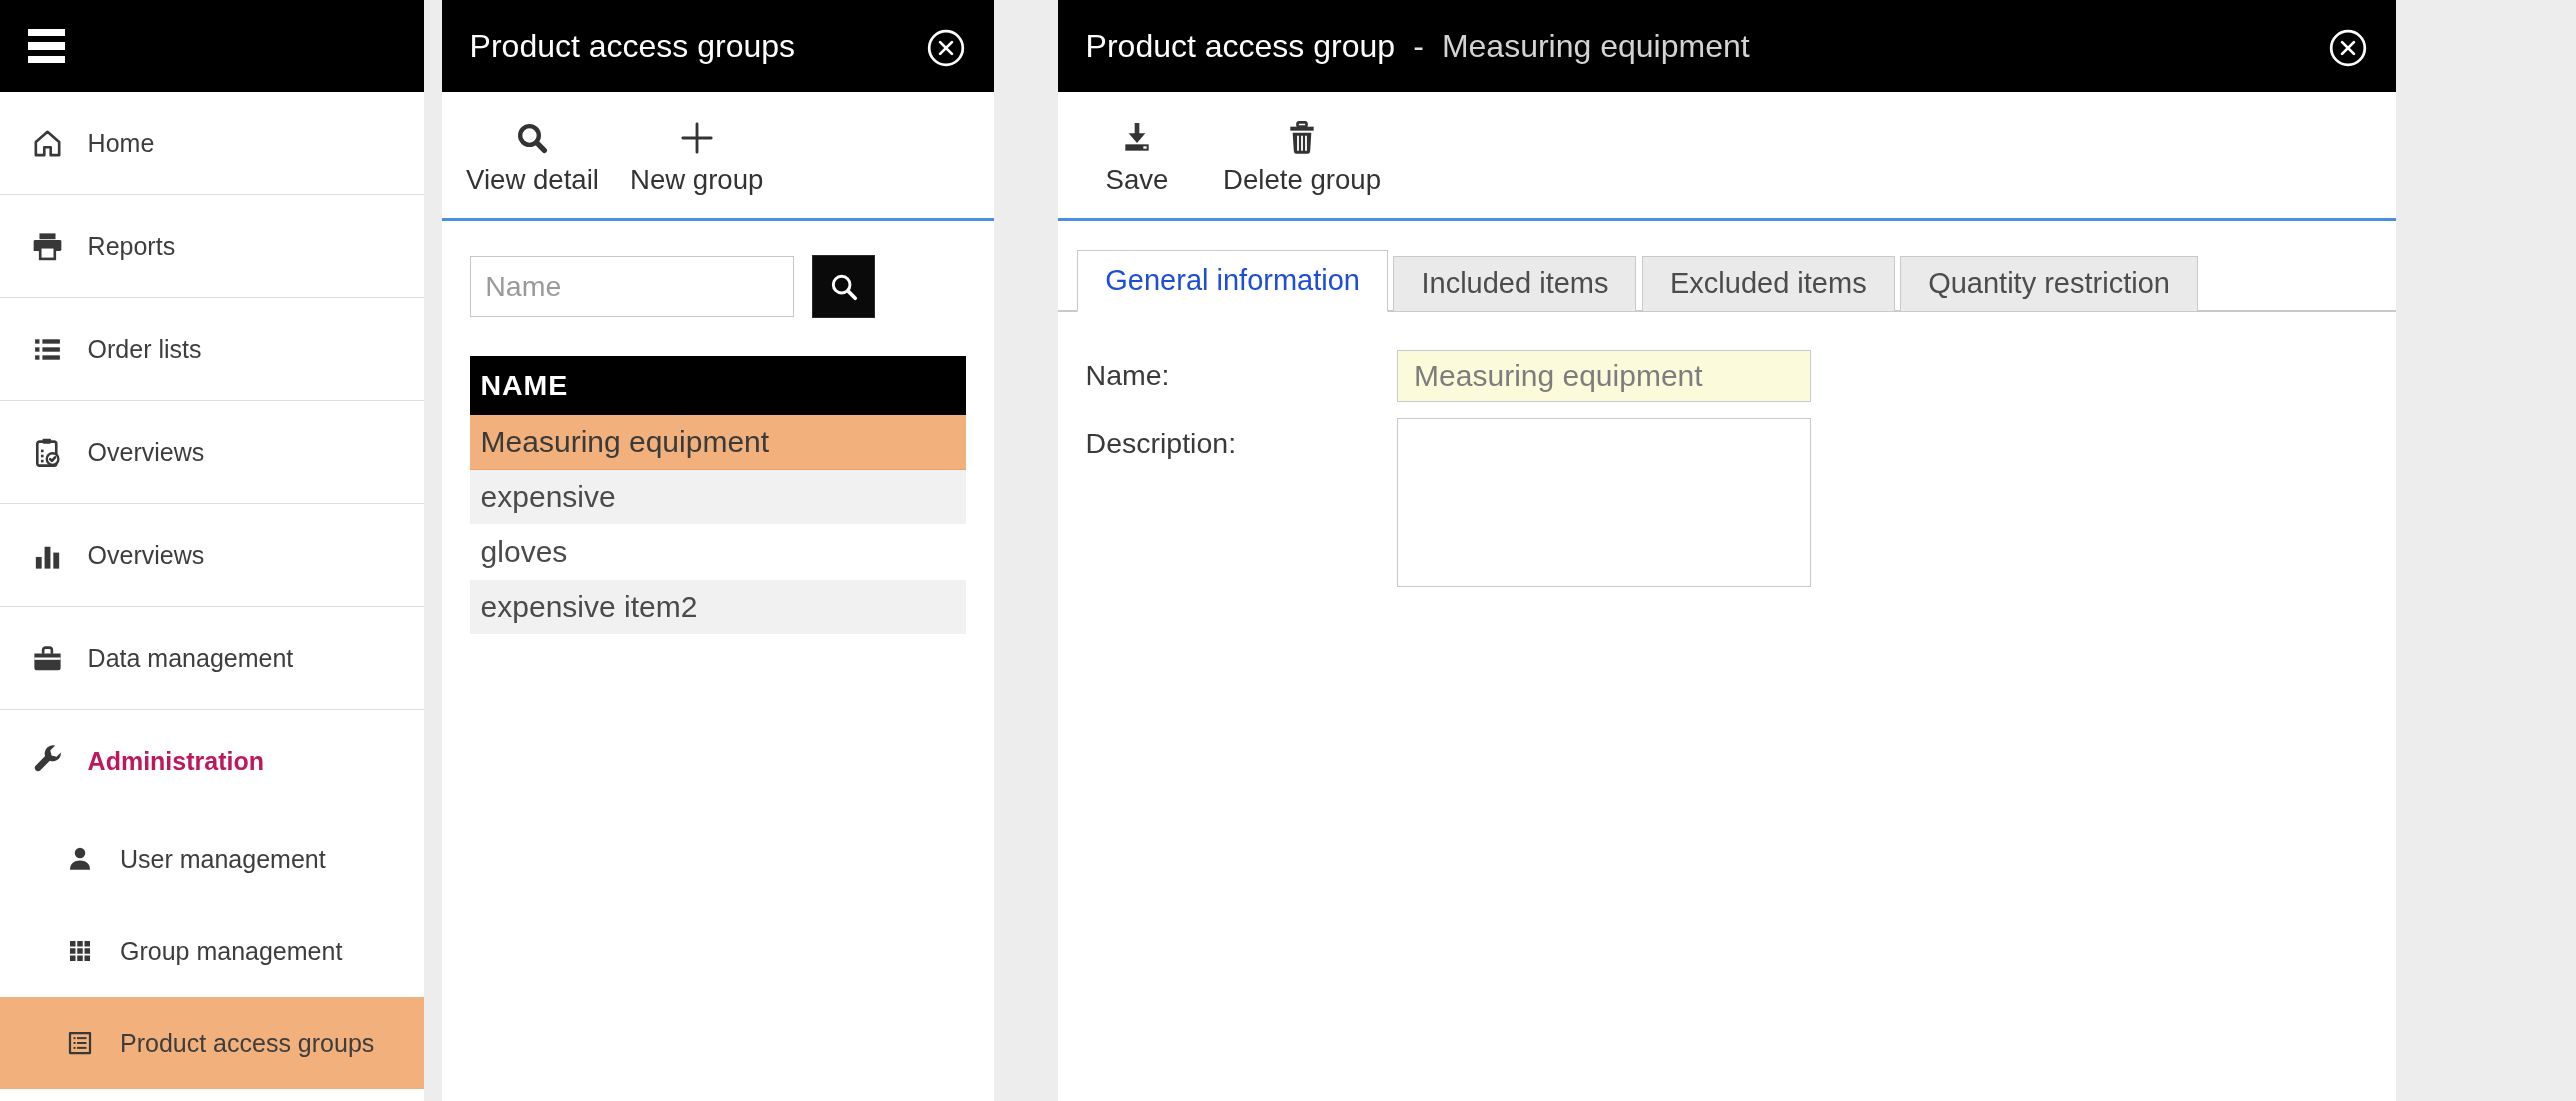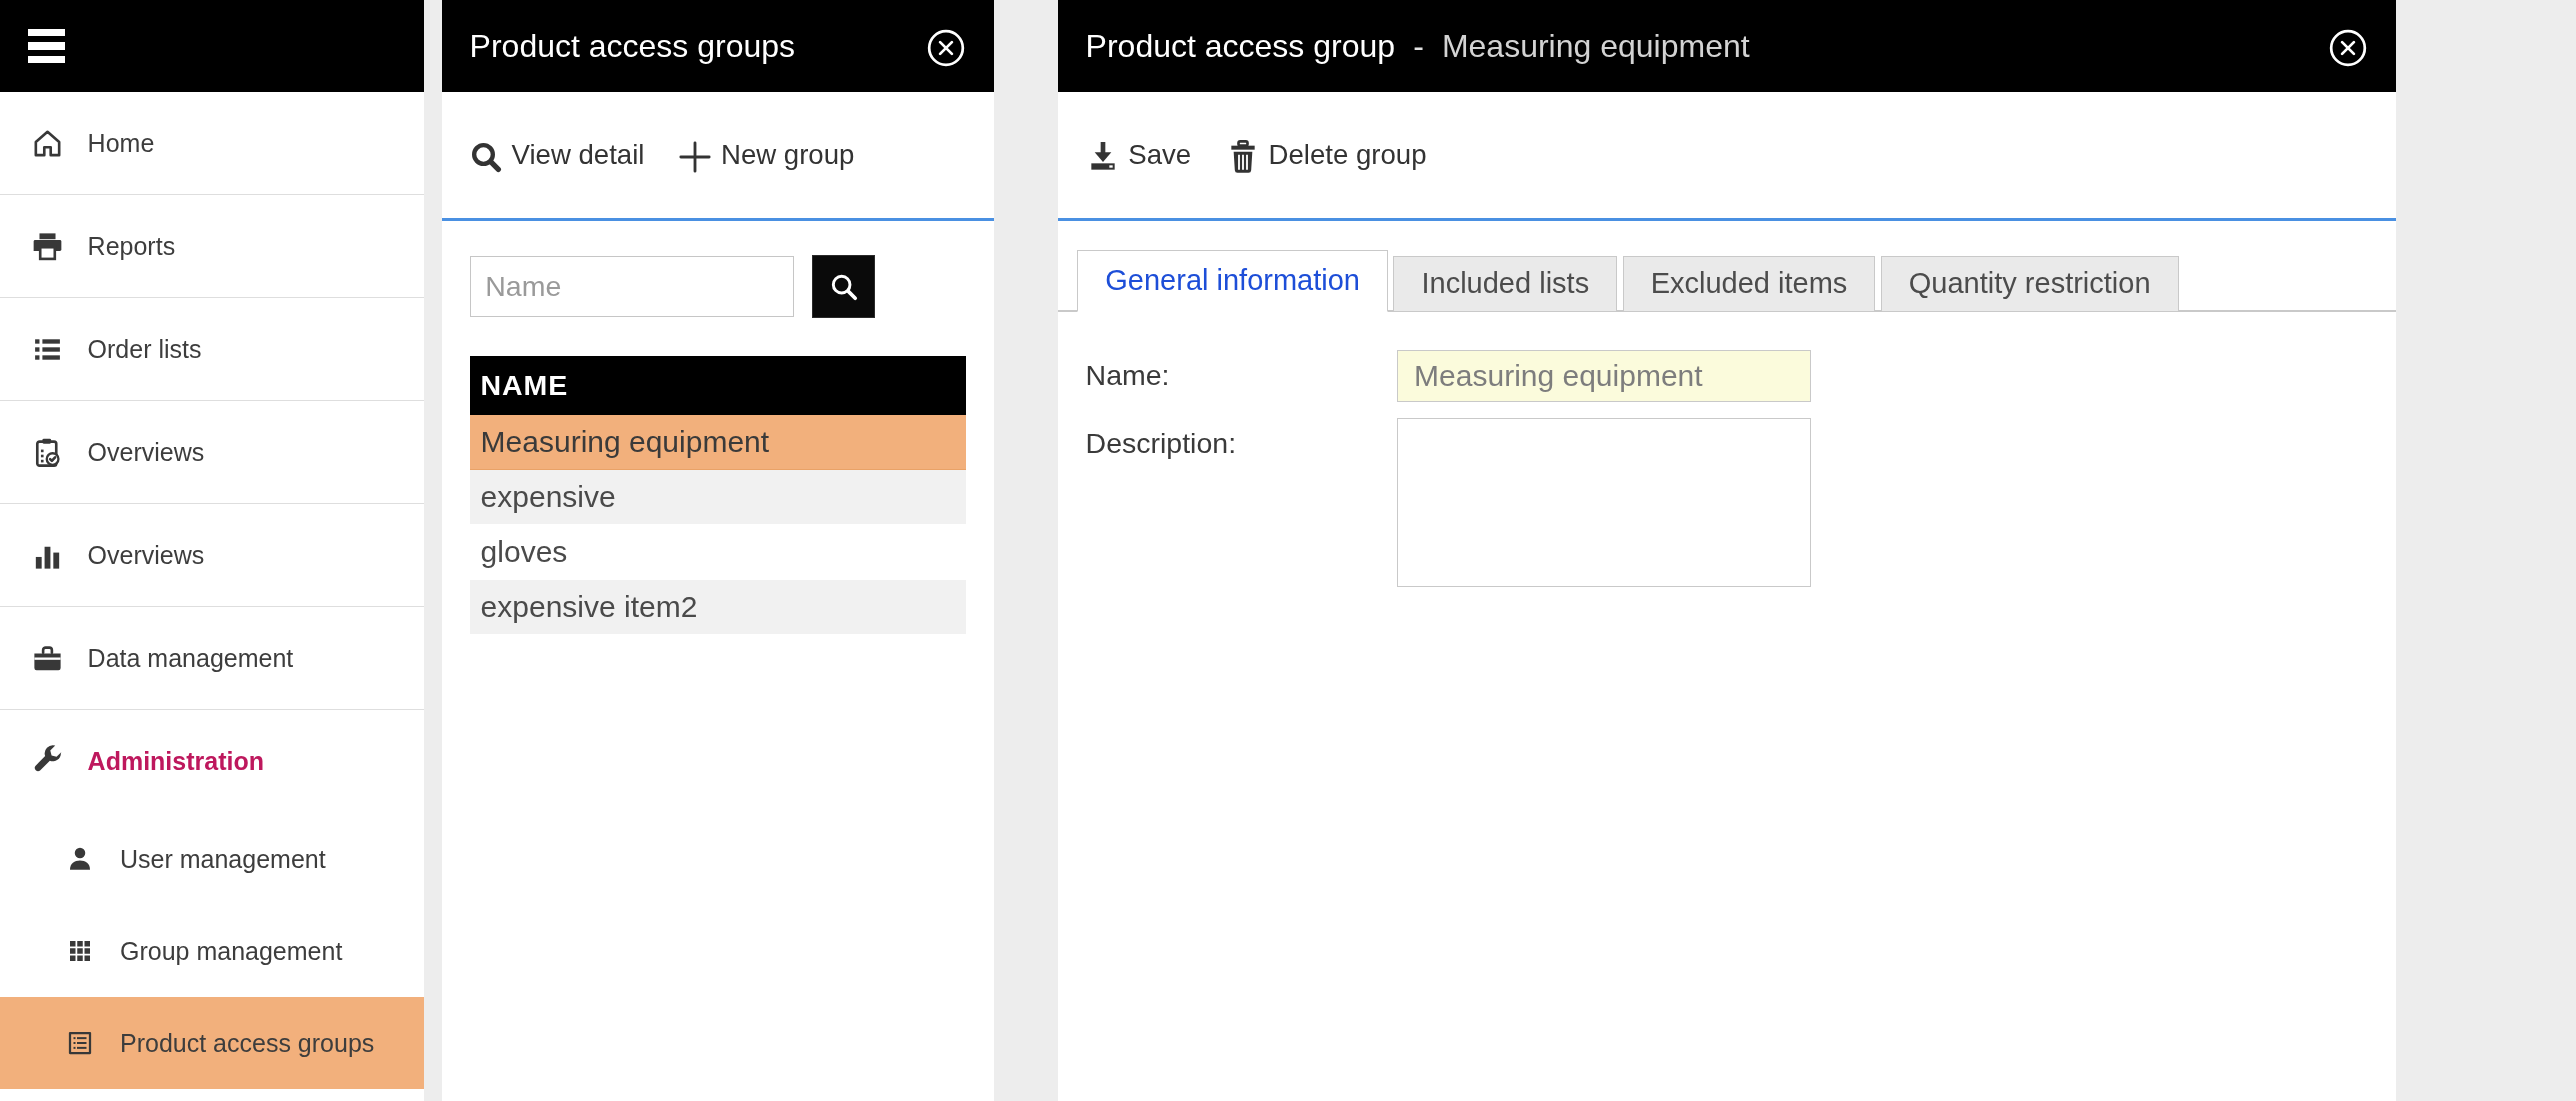--- a/index.html
+++ b/index.html
@@ -33,21 +33,21 @@
   .list-panel { left:442px; width:552px; }
   .detail-panel { left:1058px; width:1338px; }
   .panel-header { height:92px; background:#000; display:flex; align-items:center; padding:0 27.6px; position:relative; }
   .panel-title { font-size:32px; color:#fff; white-space:nowrap; }
   .title-sep { color:#e2e2e2; margin:0 9.2px; }
   .title-name { color:#d3d3d3; }
   .close-btn { position:absolute; right:27.6px; top:27.6px; width:40px; height:40px; background:none; border:none; cursor:pointer; padding:0; }
   .close-btn svg { width:40px; height:40px; display:block; }
 
   .toolbar { height:129px; border-bottom:3.7px solid #4a90e2; display:flex; align-items:center; padding-left:24px; gap:31px; }
-  .tool-btn { background:none; border:none; cursor:pointer; min-width:110px; height:101px; display:flex; flex-direction:row; align-items:center; justify-content:center; gap:5.5px; }
+  .tool-btn { background:none; border:none; cursor:pointer; min-width:110px; height:101px; display:flex; flex-direction:column; align-items:center; justify-content:center; gap:5.5px; }
   .tool-icon { height:44px; display:flex; align-items:flex-end; justify-content:center; }
   .tool-icon svg { width:40px; height:40px; }
   .tool-label { font-size:27.6px; color:#333; white-space:nowrap; }
 
   
   .search-row { margin:34px 0 0 27.6px; display:flex; align-items:center; }
   .search-input { width:324px; height:61px; border:1.8px solid #c6c6c6; background:#fff; font-size:28.5px; color:#444; padding:0 14.7px; outline:none; font-family:inherit; }
   .search-input::placeholder { color:#9a9a9a; }
   .search-btn { width:63px; height:63px; margin-left:18.4px; background:#0a0a0a; border:1.8px solid #2b2b2b; cursor:pointer; display:flex; align-items:center; justify-content:center; }
   .search-btn svg { width:37px; height:37px; }
@@ -304,21 +304,21 @@
           </svg>
         </span>
         <span class="tool-label">Delete group</span>
       </button>
     </div>
 
     <div class="tabs-wrap">
       <div class="tabs-underline"></div>
       <div class="tabs">
         <div class="tab active">General information</div>
-        <div class="tab">Included lists</div>
+        <div class="tab">Included items</div>
         <div class="tab">Excluded items</div>
         <div class="tab">Quantity restriction</div>
       </div>
     </div>
 
     <div class="form">
       <div class="frow name-row">
         <label class="flabel">Name:</label>
         <input class="name-input" type="text" value="Measuring equipment" style="">
       </div>

